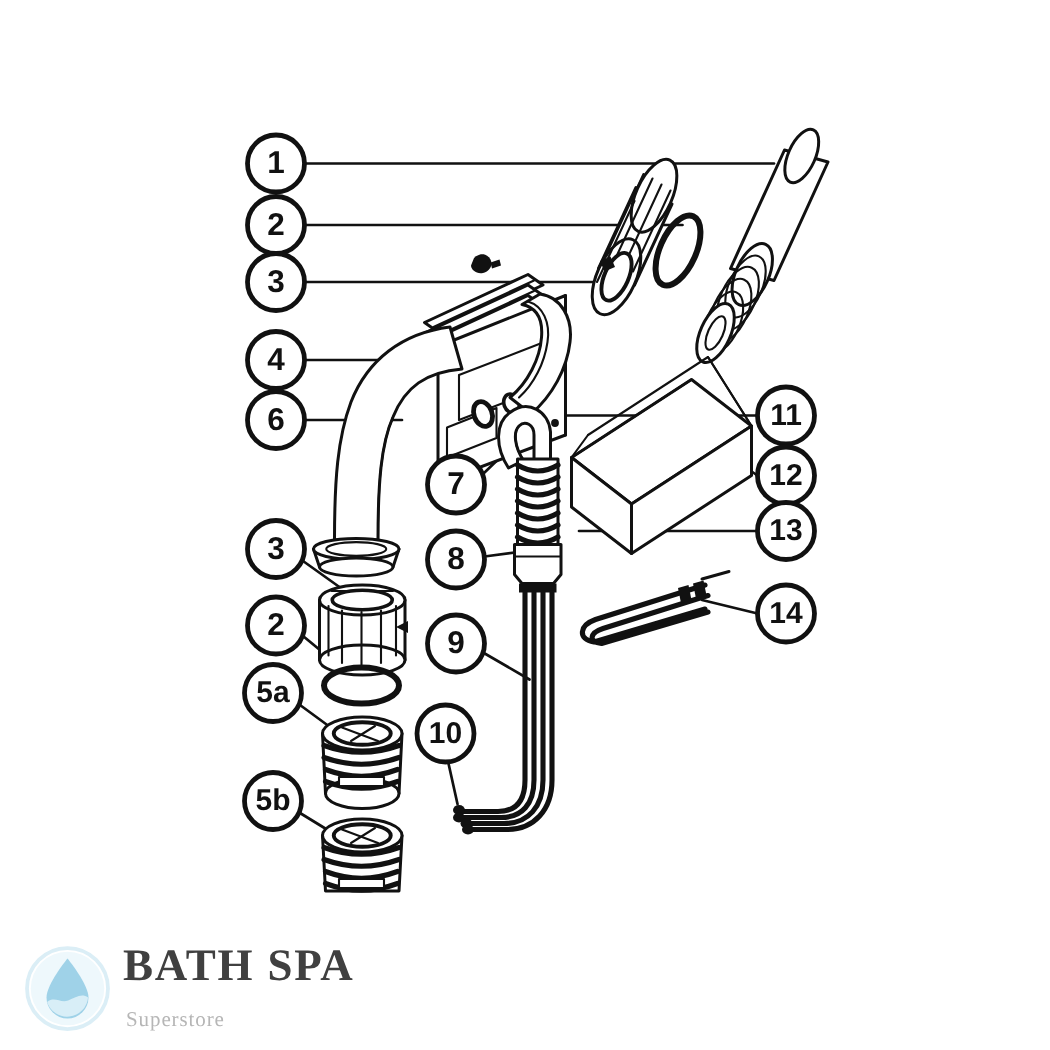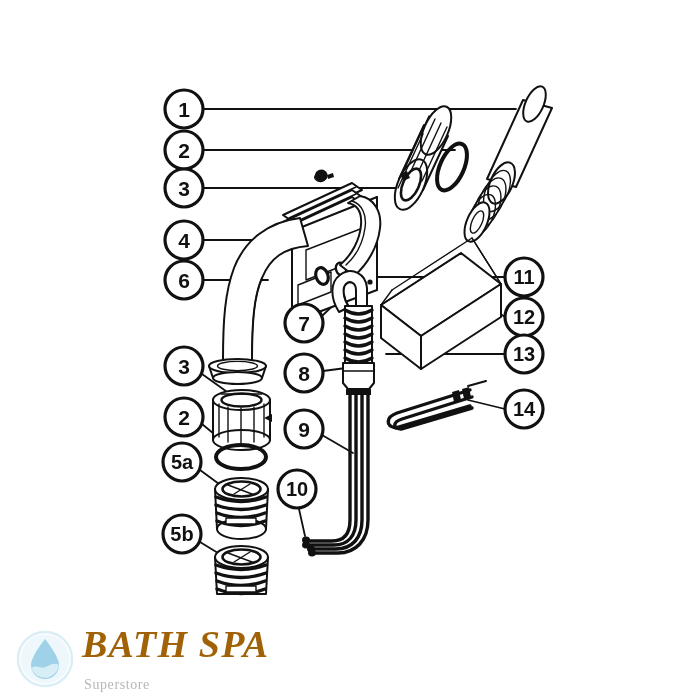--- a/index.html
+++ b/index.html
@@ -3,21 +3,21 @@
 <meta charset="utf-8">
 <style>
   html,body{margin:0;padding:0;background:#ffffff;}
   body{width:700px;height:700px;overflow:hidden;font-family:"Liberation Sans",sans-serif;}
   #stage{position:relative;width:700px;height:700px;background:#ffffff;}
   #diagram{position:absolute;left:0;top:0;width:700px;height:700px;}
   .cnum{font-family:"Liberation Sans",sans-serif;font-weight:bold;}
   #logo{position:absolute;left:16px;top:628px;width:330px;height:62px;display:flex;align-items:center;}
   #logo .mark{width:58px;height:58px;flex:0 0 58px;position:relative;}
   #logo .wordmark{margin-left:8px;display:flex;flex-direction:column;justify-content:center;}
-  #logo .brand{font-family:"Liberation Serif",serif;font-size:38px;font-weight:bold;color:#a16207;letter-spacing:1.2px;line-height:1.02;font-style:italic;}
+  #logo .brand{font-family:"Liberation Serif",serif;font-size:30px;font-weight:bold;color:#404040;letter-spacing:1.2px;line-height:1.02;}
   #logo .tag{font-family:"Liberation Serif",serif;font-size:14px;color:#b6b6b6;letter-spacing:.6px;margin-top:14px;margin-left:2px;}
 </style>
 </head>
 <body>
 
 <div id="stage">
 
   <svg id="diagram" viewBox="0 0 700 700">
     <defs>
       <style>

